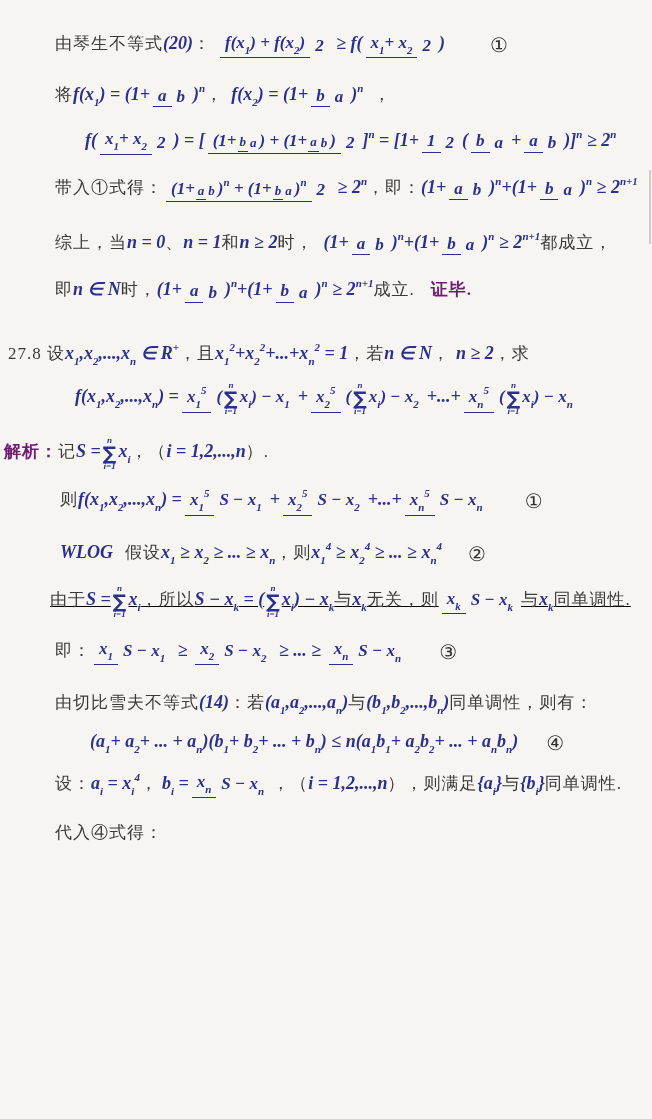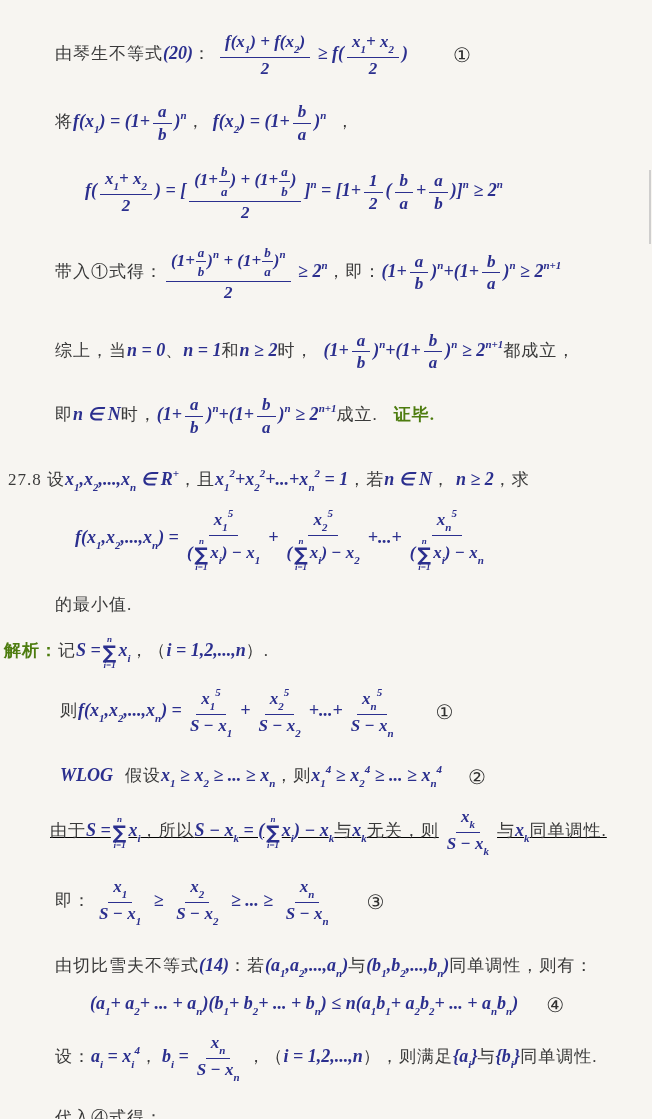--- a/index.html
+++ b/index.html
@@ -8,47 +8,47 @@
     background:#f7f5f1;
     overflow:hidden;
     position:relative;
     font-family:"Liberation Serif", serif;
   }
   #doc{position:relative;width:652px;height:1119px;}
   .line{white-space:nowrap;line-height:1.25;}
   
   .seg-cn{font-family:"Liberation Serif",serif;color:#3a3a3a;font-size:17px;letter-spacing:1px;}
   .seg-m{font-family:"Liberation Serif",serif;font-style:italic;font-weight:bold;color:#2b2f8e;font-size:18px;}
-  .seg-red{font-family:"Liberation Serif",serif;color:#4d7c0f;font-size:17px;font-weight:bold;letter-spacing:1px;}
+  .seg-red{font-family:"Liberation Serif",serif;color:#701a75;font-size:17px;font-weight:bold;letter-spacing:1px;}
   .seg-sub{font-family:"Liberation Serif",serif;font-style:italic;font-weight:bold;color:#2b2f8e;font-size:11px;vertical-align:-6px;}
   .seg-sup{font-family:"Liberation Serif",serif;font-style:italic;font-weight:bold;color:#2b2f8e;font-size:11px;vertical-align:8px;}
   .seg-circ{font-family:"Liberation Serif",serif;font-style:normal;font-weight:normal;color:#2f2f2f;font-size:20px;vertical-align:middle;}
   .seg-sp{display:inline-block;}
   
-  .frac{display:inline-flex;flex-direction:column;align-items:center;vertical-align:middle;margin:0 3px;line-height:1.15;}
+  .frac{display:inline-flex;flex-direction:row;align-items:center;vertical-align:middle;margin:0 3px;line-height:1.15;}
   .frac .num{padding:0 5px 1px;border-bottom:1.6px solid #2b2f8e;text-align:center;}
   .frac .den{padding:1px 5px 0;text-align:center;}
   .frac .seg-m{font-size:17px;}
   
   .frac .frac, .inline-small .frac{margin:0 1px;}
   .frac .frac .seg-m, .nst .seg-m{font-size:13px;}
   .frac .frac .num{padding:0 2px 0;border-bottom:1.3px solid #2b2f8e;}
   .frac .frac .den{padding:0 2px 0;}
   
   .sum{display:inline-flex;flex-direction:column;align-items:center;vertical-align:middle;line-height:1;margin:0 2px;}
   .sum .sum-top,.sum .sum-bot{font-family:"Liberation Serif",serif;font-style:italic;font-weight:bold;color:#2b2f8e;font-size:9px;}
   .sum .sum-sig{font-family:"DejaVu Sans",sans-serif;font-style:normal;font-weight:bold;color:#2b2f8e;font-size:19px;line-height:0.9;}
   
   .line-0 {margin:32px 0 0 55px;}
   .line-1 {margin:24px 6px 0 55px;}
   .line-2 {margin:18px 0 0 85px;}
   .line-3 {margin:20px 0 0 55px;}
   .line-4 {margin:28px 0 16px 55px;}
   .line-5 {margin:22px 0 0 55px;}
-  .line-6 {margin:30px 0 0 8px;}
+  .line-6 {margin:38px 0 0 8px;}
   .line-7 {margin:12px 0 0 75px;}
   .line-8 {margin:22px 0 0 55px;}
   .line-9 {margin:20px 0 0 4px;}
   .line-10{margin:16px 0 0 60px;}
   .line-11{margin:24px 0 0 60px;}
   .line-12{margin:16px 0 0 50px;text-decoration:underline;}
   .line-13{margin:20px 0 0 55px;}
   .line-14{margin:26px 0 0 55px;}
   .line-15{margin:12px 0 0 90px;}
   .line-16{margin:14px 16px 0 55px;}
@@ -146,21 +146,20 @@
               <span class="sum-bot">i=1</span>
             </span><span class="seg-m">x</span><span class="seg-sub">i</span><span class="seg-m">) − x</span><span class="seg-sub">2</span></span>
         </span><span class="seg-m">+...+</span><span class="frac">
           <span class="num"><span class="seg-m">x</span><span class="seg-sub">n</span><span class="seg-sup">5</span></span>
           <span class="den"><span class="seg-m">(</span><span class="sum">
               <span class="sum-top">n</span>
               <span class="sum-sig">∑</span>
               <span class="sum-bot">i=1</span>
             </span><span class="seg-m">x</span><span class="seg-sub">i</span><span class="seg-m">) − x</span><span class="seg-sub">n</span></span>
         </span></div>
-      <div class="line line-8"><span class="seg-cn">的最小值.</span></div>
       <div class="line line-9"><span class="seg-red">解析：</span><span class="seg-cn">记</span><span class="seg-m">S =</span><span class="sum">
           <span class="sum-top">n</span>
           <span class="sum-sig">∑</span>
           <span class="sum-bot">i=1</span>
         </span><span class="seg-m">x</span><span class="seg-sub">i</span><span class="seg-cn">，（</span><span class="seg-m">i = 1,2,...,n</span><span class="seg-cn">）.</span></div>
       <div class="line line-10"><span class="seg-cn">则</span><span class="seg-m">f(x</span><span class="seg-sub">1</span><span class="seg-m">,x</span><span class="seg-sub">2</span><span class="seg-m">,...,x</span><span class="seg-sub">n</span><span class="seg-m">) =</span><span class="frac">
           <span class="num"><span class="seg-m">x</span><span class="seg-sub">1</span><span class="seg-sup">5</span></span>
           <span class="den"><span class="seg-m">S − x</span><span class="seg-sub">1</span></span>
         </span><span class="seg-m">+</span><span class="frac">
           <span class="num"><span class="seg-m">x</span><span class="seg-sub">2</span><span class="seg-sup">5</span></span>

